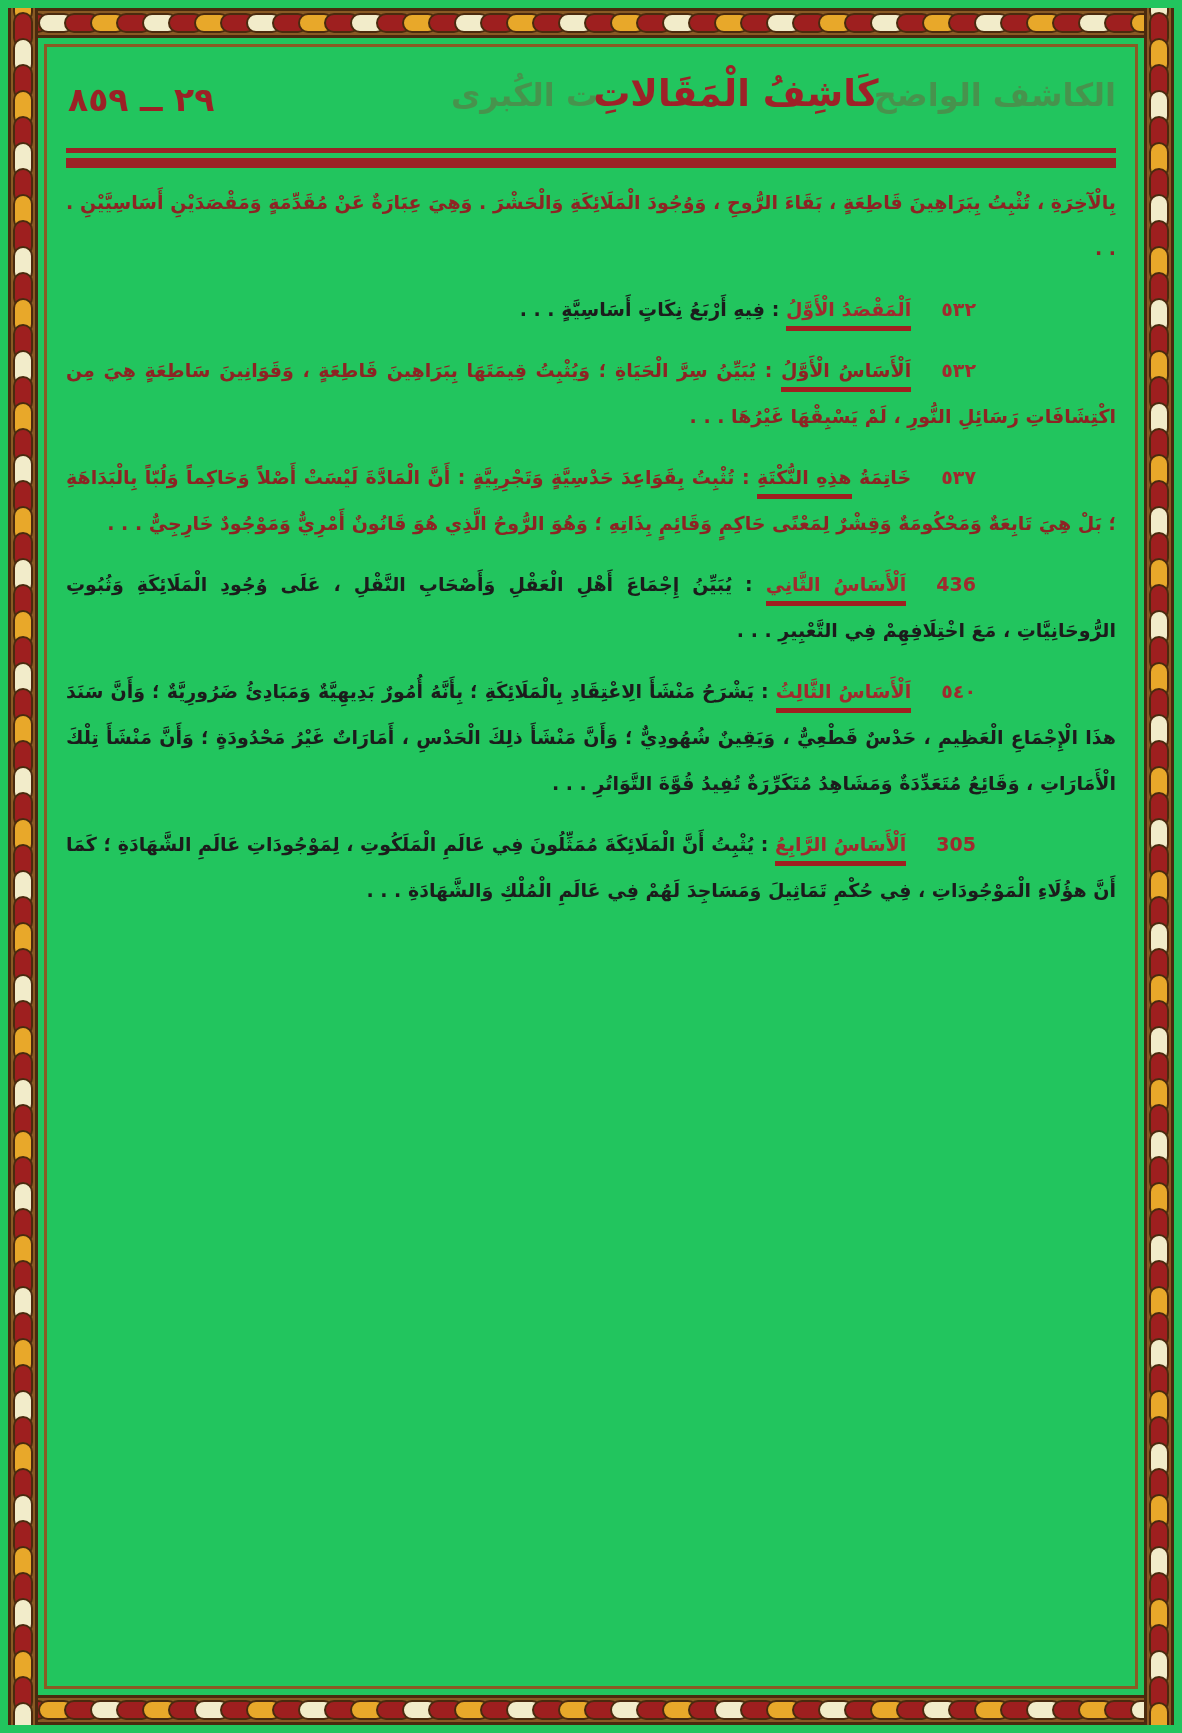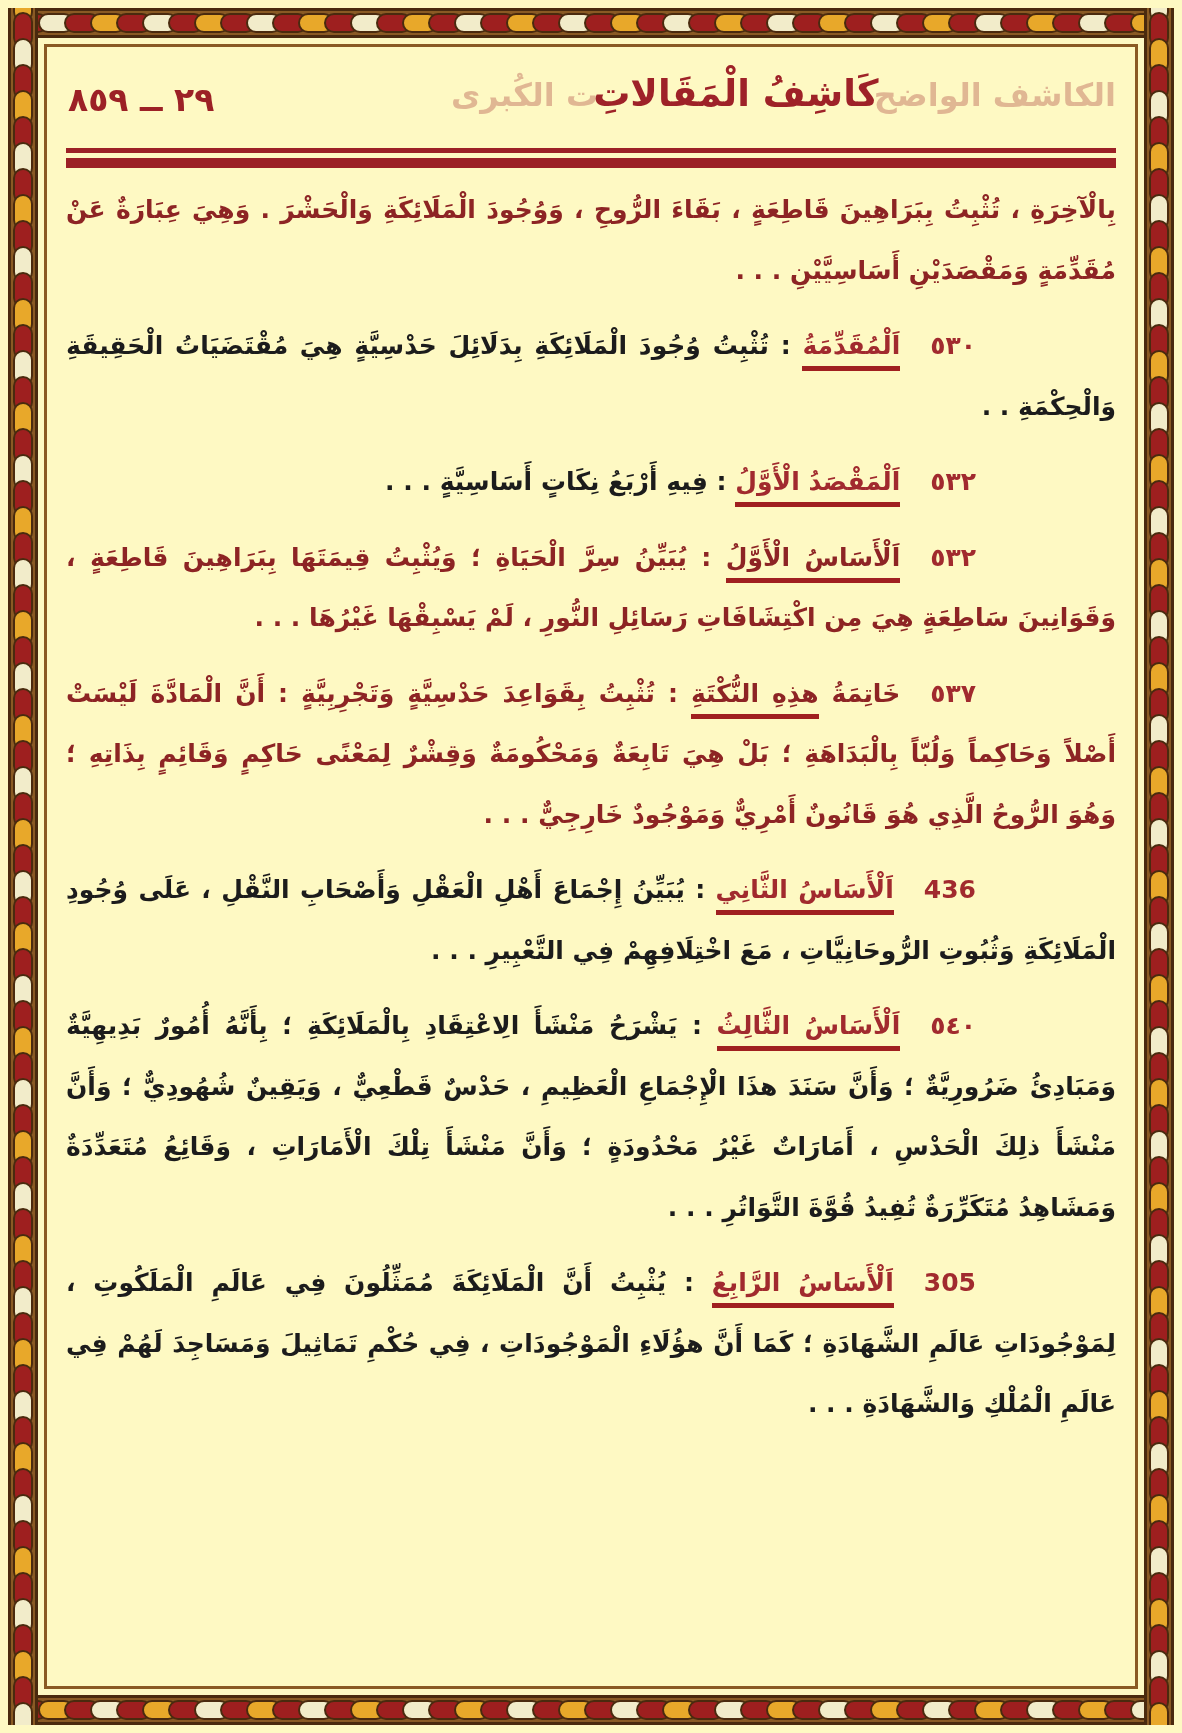--- a/index.html
+++ b/index.html
@@ -1,20 +1,20 @@
 <!DOCTYPE html>
 <html dir="rtl" lang="ar"><head>
 <meta charset="utf-8">
 <style>
   html, body { margin: 0; padding: 0; background: #e8e8e8; }
   .page {
     position: relative;
     width: 1182px; height: 1733px;
     margin: 0 auto;
-    background: #fef9c3;
+    background: #22c55e;
     overflow: hidden;
     font-family: "DejaVu Sans", sans-serif;
   }
 
   
   .frame { position: absolute; pointer-events: none; }
   .frame-top    { top: 8px;  left: 8px;  right: 8px;  height: 30px; }
   .frame-bottom { bottom: 8px; left: 8px; right: 8px; height: 30px; }
   .frame-left   { top: 8px; bottom: 8px; left: 8px;  width: 30px; }
   .frame-right  { top: 8px; bottom: 8px; right: 8px; width: 30px; }
@@ -51,21 +51,21 @@
   }
   .double-rule { margin-top: 14px; }
   .rule { background: #9c2126; }
   .rule.thin  { height: 5px; margin-bottom: 5px; }
   .rule.thick { height: 10px; }
 
   
   .text-block { margin-top: 12px; }
   p.par {
     margin: 15px 0 0 0;
-    font-size: 25px; font-weight: bold;
+    font-size: 19px; font-weight: bold;
     line-height: 2.42;
     text-align: justify;
     text-align-last: right;
     color: #1c1c1c;
   }
   p.intro { margin-top: 10px; color: #8d2424; }
   p.item { text-indent: 140px; }
   .num {
     color: #a12a2e; margin-left: 30px;
     letter-spacing: 2px;
@@ -176,23 +176,20 @@
       <div class="double-rule">
         <div class="rule thin"></div>
         <div class="rule thick"></div>
       </div>
     </div>
 
     <div class="text-block">
 
       <p class="par intro tone-dark"><span class="bodytxt">بِالْآخِرَةِ ، تُثْبِتُ بِبَرَاهِينَ قَاطِعَةٍ ، بَقَاءَ الرُّوحِ ، وَوُجُودَ الْمَلَائِكَةِ وَالْحَشْرَ . وَهِيَ عِبَارَةٌ عَنْ مُقَدِّمَةٍ وَمَقْصَدَيْنِ أَسَاسِيَّيْنِ . . .</span></p>
 
-      <p class="par item tone-black">
-        <span class="num">٥٣٠</span><span class="heading">اَلْمُقَدِّمَةُ</span><span class="sep"> : </span><span class="bodytxt">تُثْبِتُ وُجُودَ الْمَلَائِكَةِ بِدَلَائِلَ حَدْسِيَّةٍ هِيَ مُقْتَضَيَاتُ الْحَقِيقَةِ وَالْحِكْمَةِ . .</span>
-      </p>
 
       <p class="par item tone-black">
         <span class="num">٥٣٢</span><span class="heading">اَلْمَقْصَدُ الْأَوَّلُ</span><span class="sep"> : </span><span class="bodytxt">فِيهِ أَرْبَعُ نِكَاتٍ أَسَاسِيَّةٍ . . .</span>
       </p>
 
       <p class="par item tone-dark">
         <span class="num">٥٣٢</span><span class="heading">اَلْأَسَاسُ الْأَوَّلُ</span><span class="sep"> : </span><span class="bodytxt">يُبَيِّنُ سِرَّ الْحَيَاةِ ؛ وَيُثْبِتُ قِيمَتَهَا بِبَرَاهِينَ قَاطِعَةٍ ، وَقَوَانِينَ سَاطِعَةٍ هِيَ مِن اكْتِشَافَاتِ رَسَائِلِ النُّورِ ، لَمْ يَسْبِقْهَا غَيْرُهَا . . .</span>
       </p>
 
       <p class="par item tone-dark">

